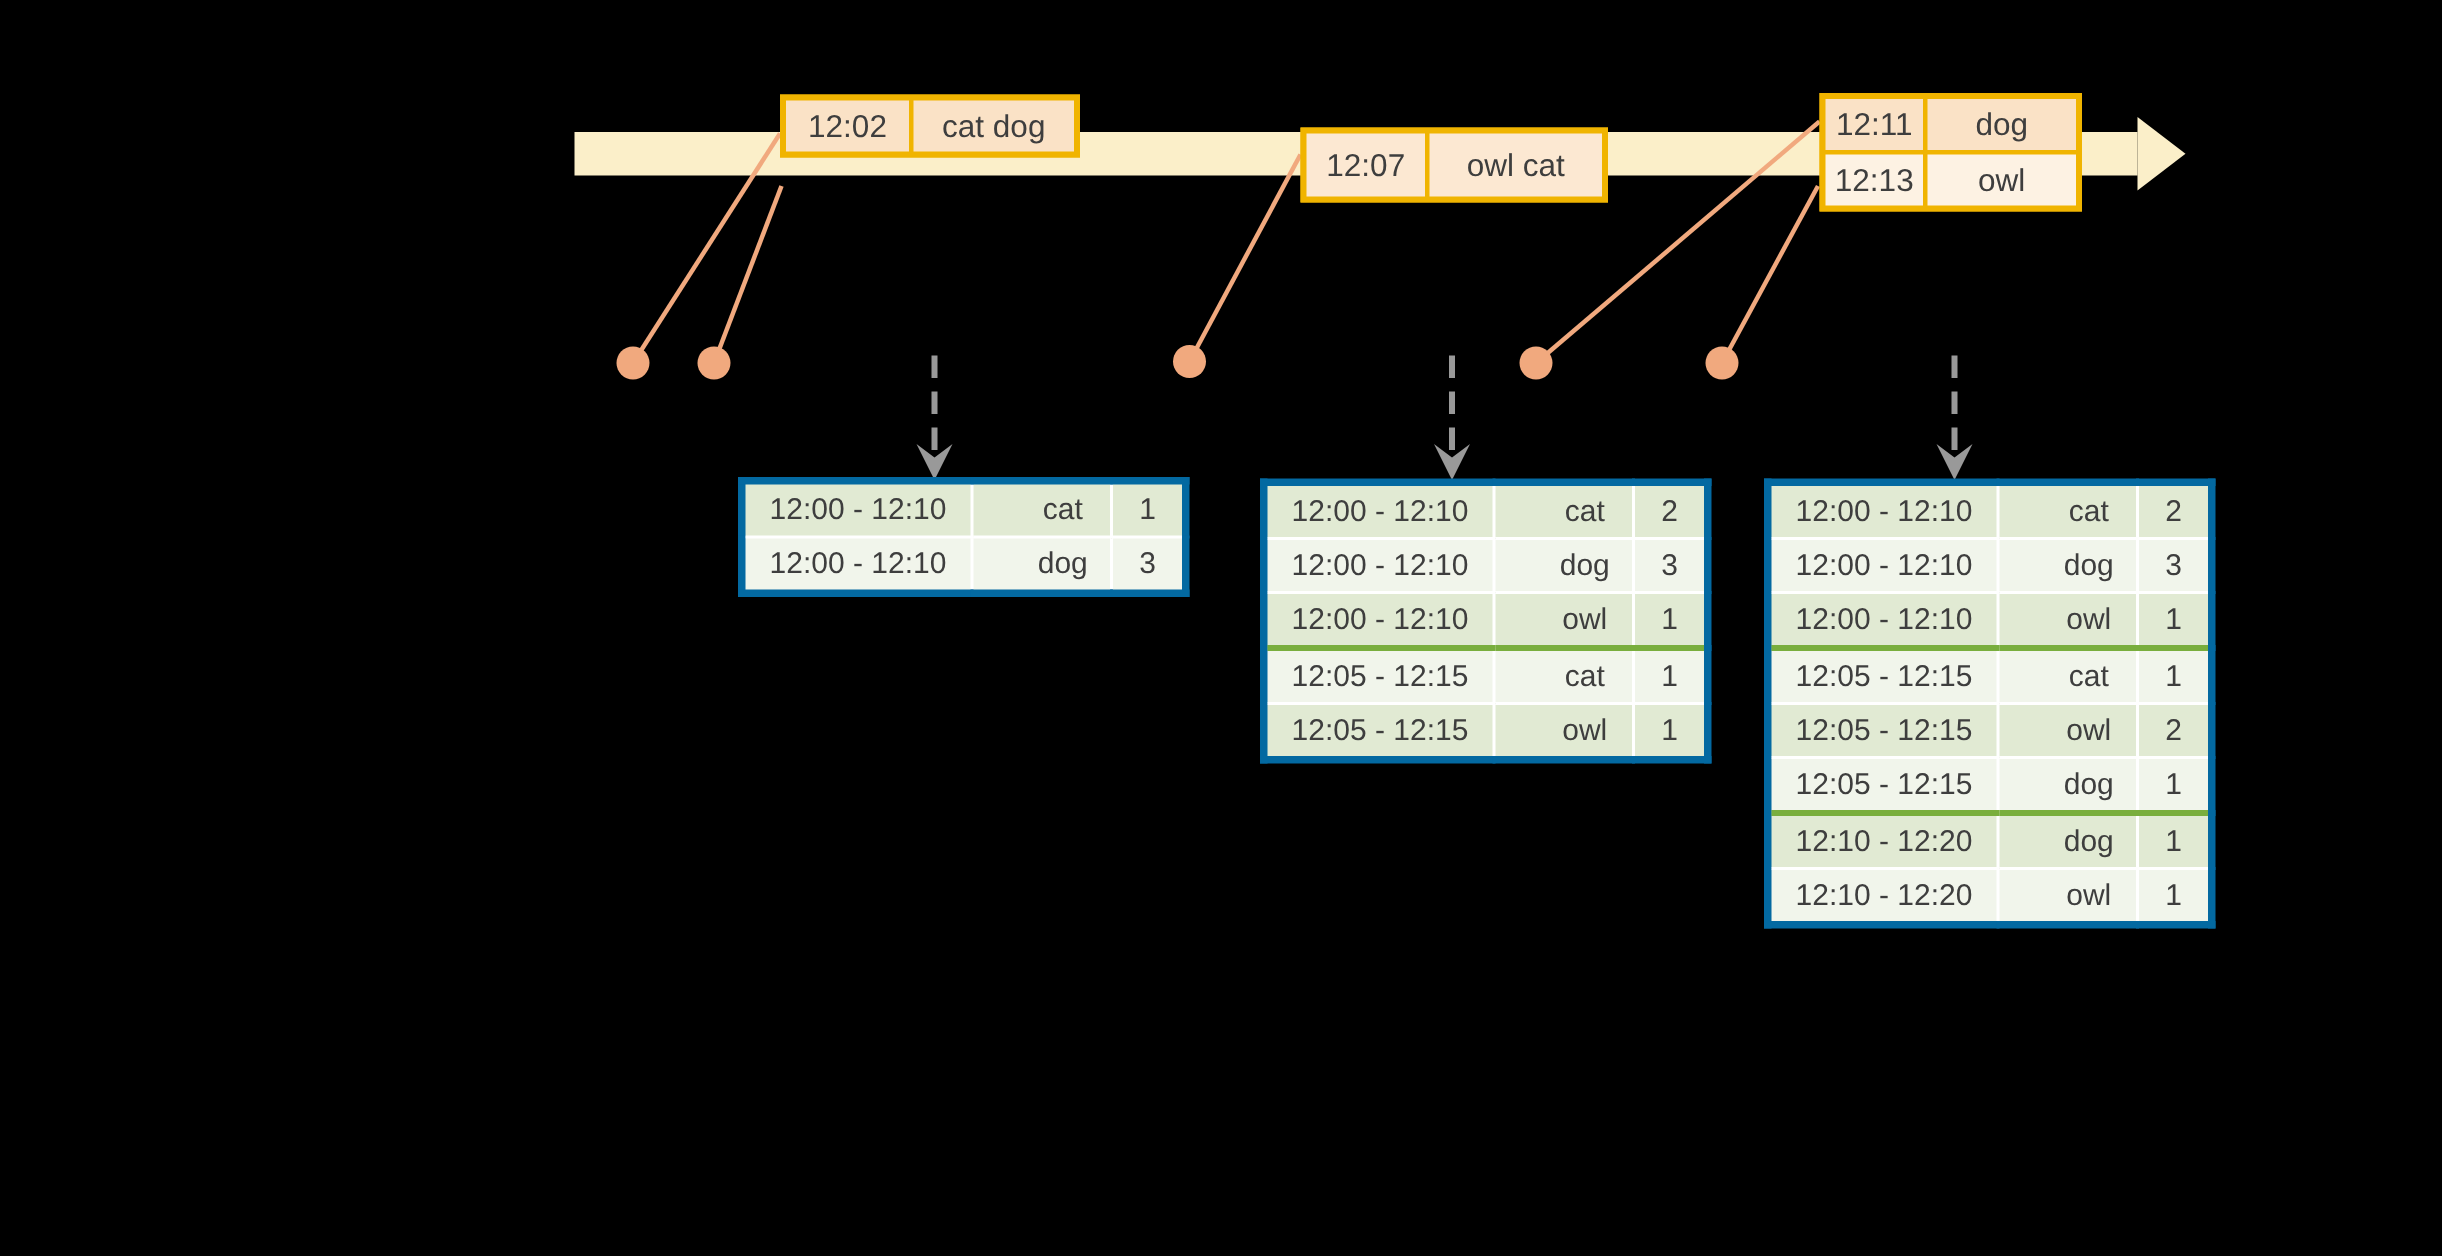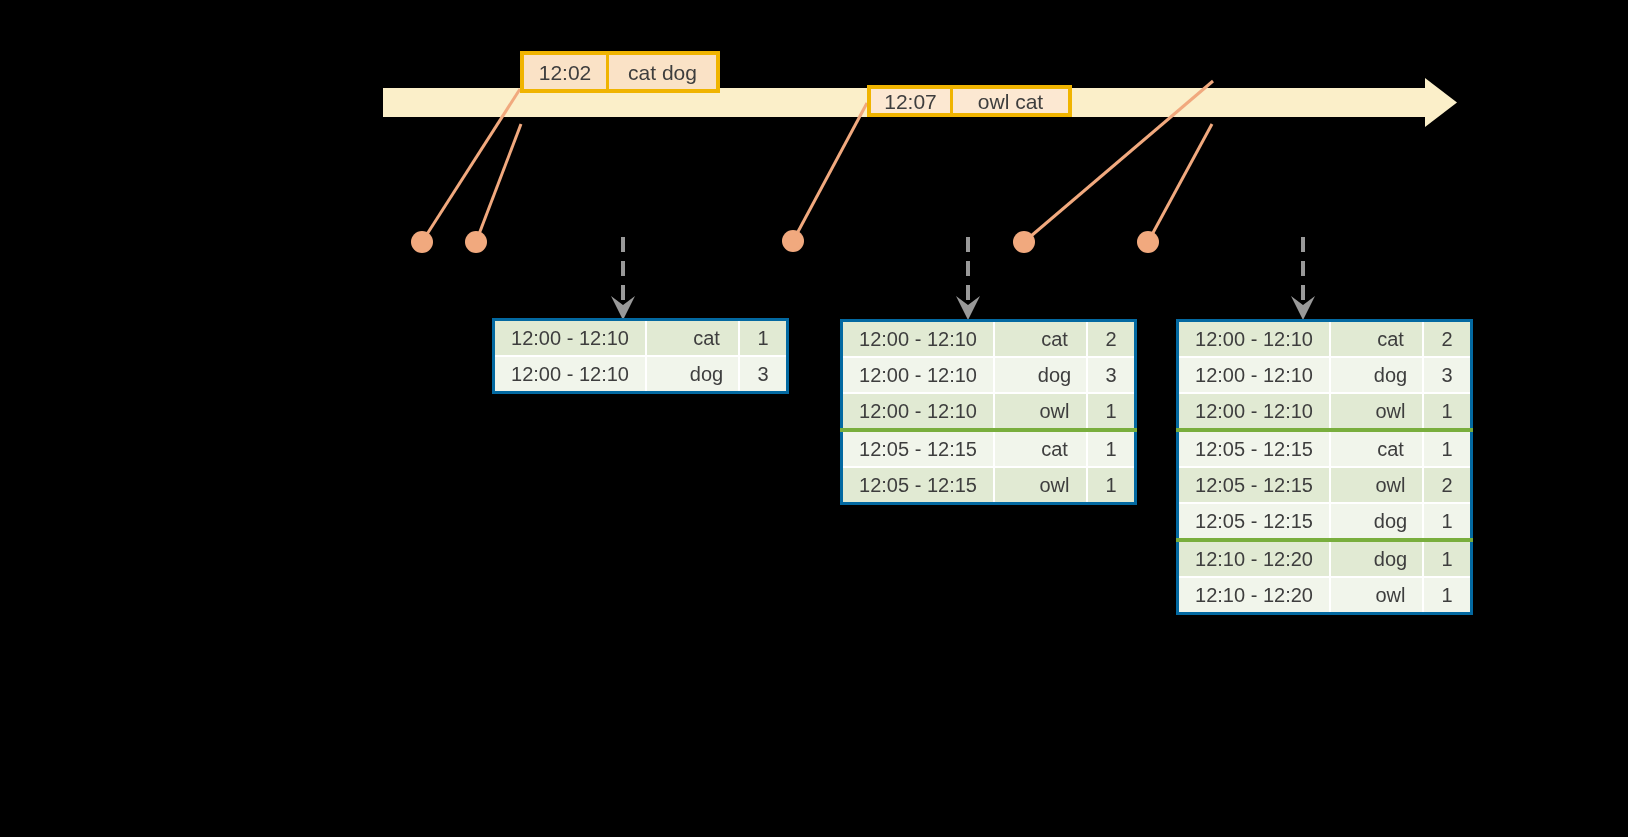--- a/index.html
+++ b/index.html
@@ -23,27 +23,27 @@
     z-index:3;
   }
   .erow{display:grid;grid-template-columns:var(--timecol) 1fr;gap:3px;}
   .ecell{
     display:flex;align-items:center;justify-content:center;
     font-size:21px;line-height:1;height:34px;
     color:#3e3e3e;
   }
   .event-table .erow:nth-of-type(odd) .ecell{background:#FAE2C6;}
   .event-table .erow:nth-of-type(even) .ecell{background:#FDF2E3;}
-  #event-table-2 .ecell{height:24px;background:#FCE8D2;}
+  #event-table-2 .ecell{height:42px;background:#FCE8D2;}
 
   
   .result-table{
     position:absolute;
     border-collapse:collapse;
-    border:3px solid #0369a1;
+    border:5px solid #0369a1;
     z-index:3;
   }
   .result-table td{
     border:2px solid #FFFFFF;
     height:34px;
     text-align:center;
     font-size:20px;
     color:#3e3e3e;
     padding:0 4px;
   }
@@ -83,37 +83,49 @@
     <g>
       <line x1="968" y1="237" x2="968" y2="300" stroke="#999999" stroke-width="4" stroke-dasharray="15 9"></line>
       <path d="M956,296 L968,305 L980,296 L968,320 Z" fill="#999999"></path>
     </g>
     <g>
       <line x1="1303" y1="237" x2="1303" y2="300" stroke="#999999" stroke-width="4" stroke-dasharray="15 9"></line>
       <path d="M1291,296 L1303,305 L1315,296 L1303,320 Z" fill="#999999"></path>
     </g>
   </svg>
 
-  <div id="event-table-1" class="event-table" style="left:520px;top:51px;width:200px;--timecol:82px;">
+  <div id="event-table-1" class="event-table" style="left:520px;top:63px;width:200px;--timecol:82px;">
 
       <div class="erow">
         <div class="ecell">12:02</div>
         <div class="ecell">cat dog</div>
       </div>
 
     </div>
 
   <div id="event-table-2" class="event-table" style="left:867px;top:85px;width:205px;--timecol:79px;">
 
       <div class="erow">
         <div class="ecell">12:07</div>
         <div class="ecell">owl cat</div>
       </div>
     </div>
 
+  <div id="event-table-3" class="event-table" style="left:1213px;top:62px;width:175px;--timecol:65px;">
+
+      <div class="erow">
+        <div class="ecell">12:11</div>
+        <div class="ecell">dog</div>
+      </div>
+
+      <div class="erow">
+        <div class="ecell">12:13</div>
+        <div class="ecell">owl</div>
+      </div>
+    </div>
 
   <table class="result-table" style="left:492px;top:318px;">
     <tbody>
 
         <tr>
           <td class="c-win">12:00 - 12:10</td>
           <td class="c-word">cat</td>
           <td class="c-count">1</td>
         </tr>
 

